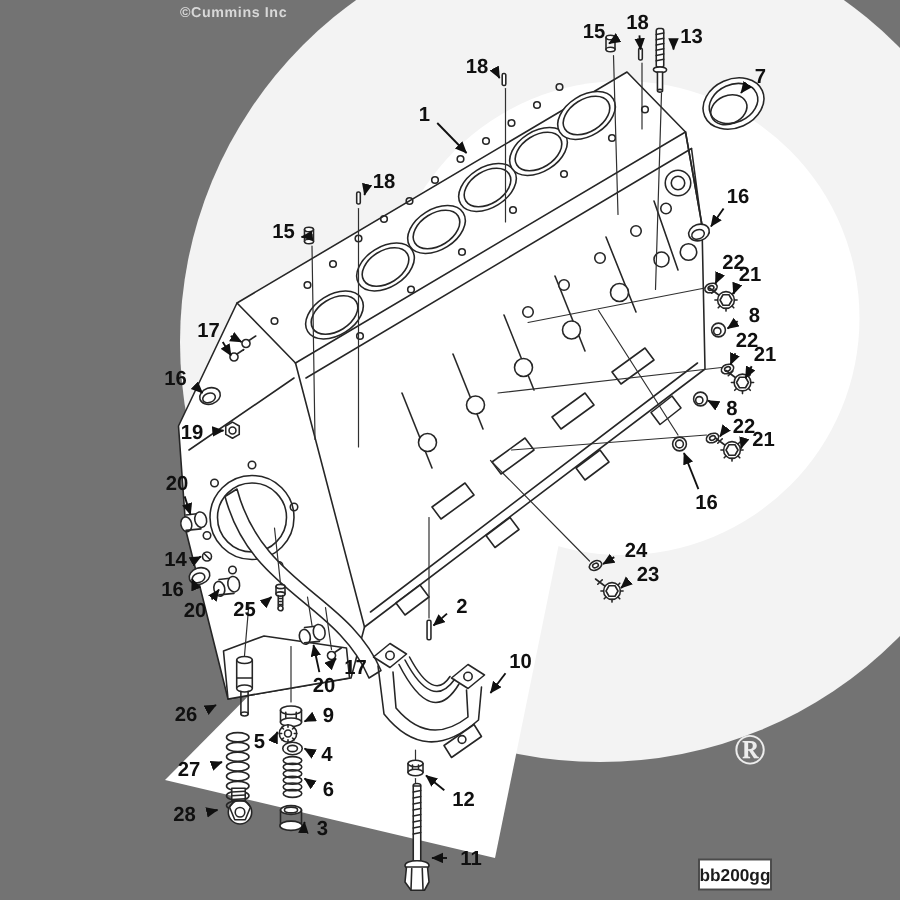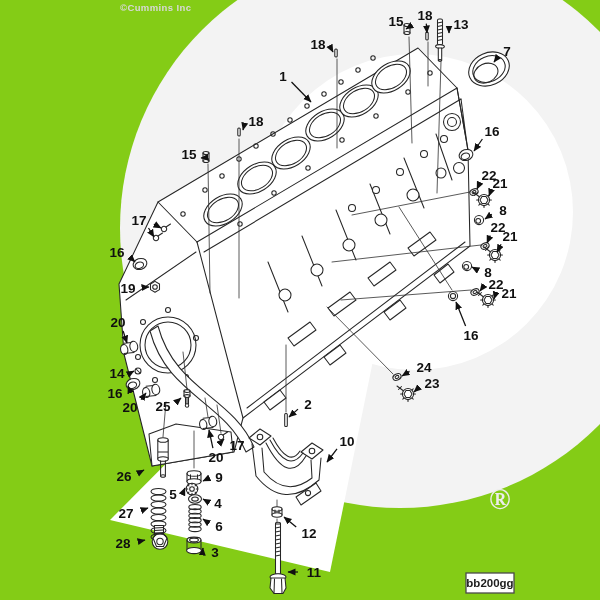--- a/index.html
+++ b/index.html
@@ -1,16 +1,16 @@
 <!DOCTYPE html>
 <html><head>
 <meta charset="utf-8">
 <style>
   html,body{margin:0;padding:0;background:#fff;}
-  #stage{position:relative;width:600px;height:600px;background:#84cc16;overflow:hidden;
+  #stage{position:relative;width:600px;height:600px;background:#737373;overflow:hidden;
          font-family:"Liberation Sans",sans-serif;}
   svg{display:block;}
   .s    {stroke:#262626;stroke-width:1.05;fill:none;stroke-linejoin:round;stroke-linecap:round;}
   .sw   {stroke:#262626;stroke-width:1.05;fill:#ffffff;stroke-linejoin:round;stroke-linecap:round;}
   .thin {stroke:#303030;stroke-width:0.8;fill:none;stroke-linecap:round;}
   .callout-line{stroke:#101010;stroke-width:1.25;fill:none;}
   text.callout{font:bold 13.5px "Liberation Sans",sans-serif;fill:#101010;}
   text.wm-copy{font:bold 9.5px "Liberation Sans",sans-serif;letter-spacing:.4px;}
   text.wm-reg{font:bold 29px "Liberation Serif",serif;}
   text.footer-code{font:bold 11.5px "Liberation Sans",sans-serif;fill:#1c1c1c;}

